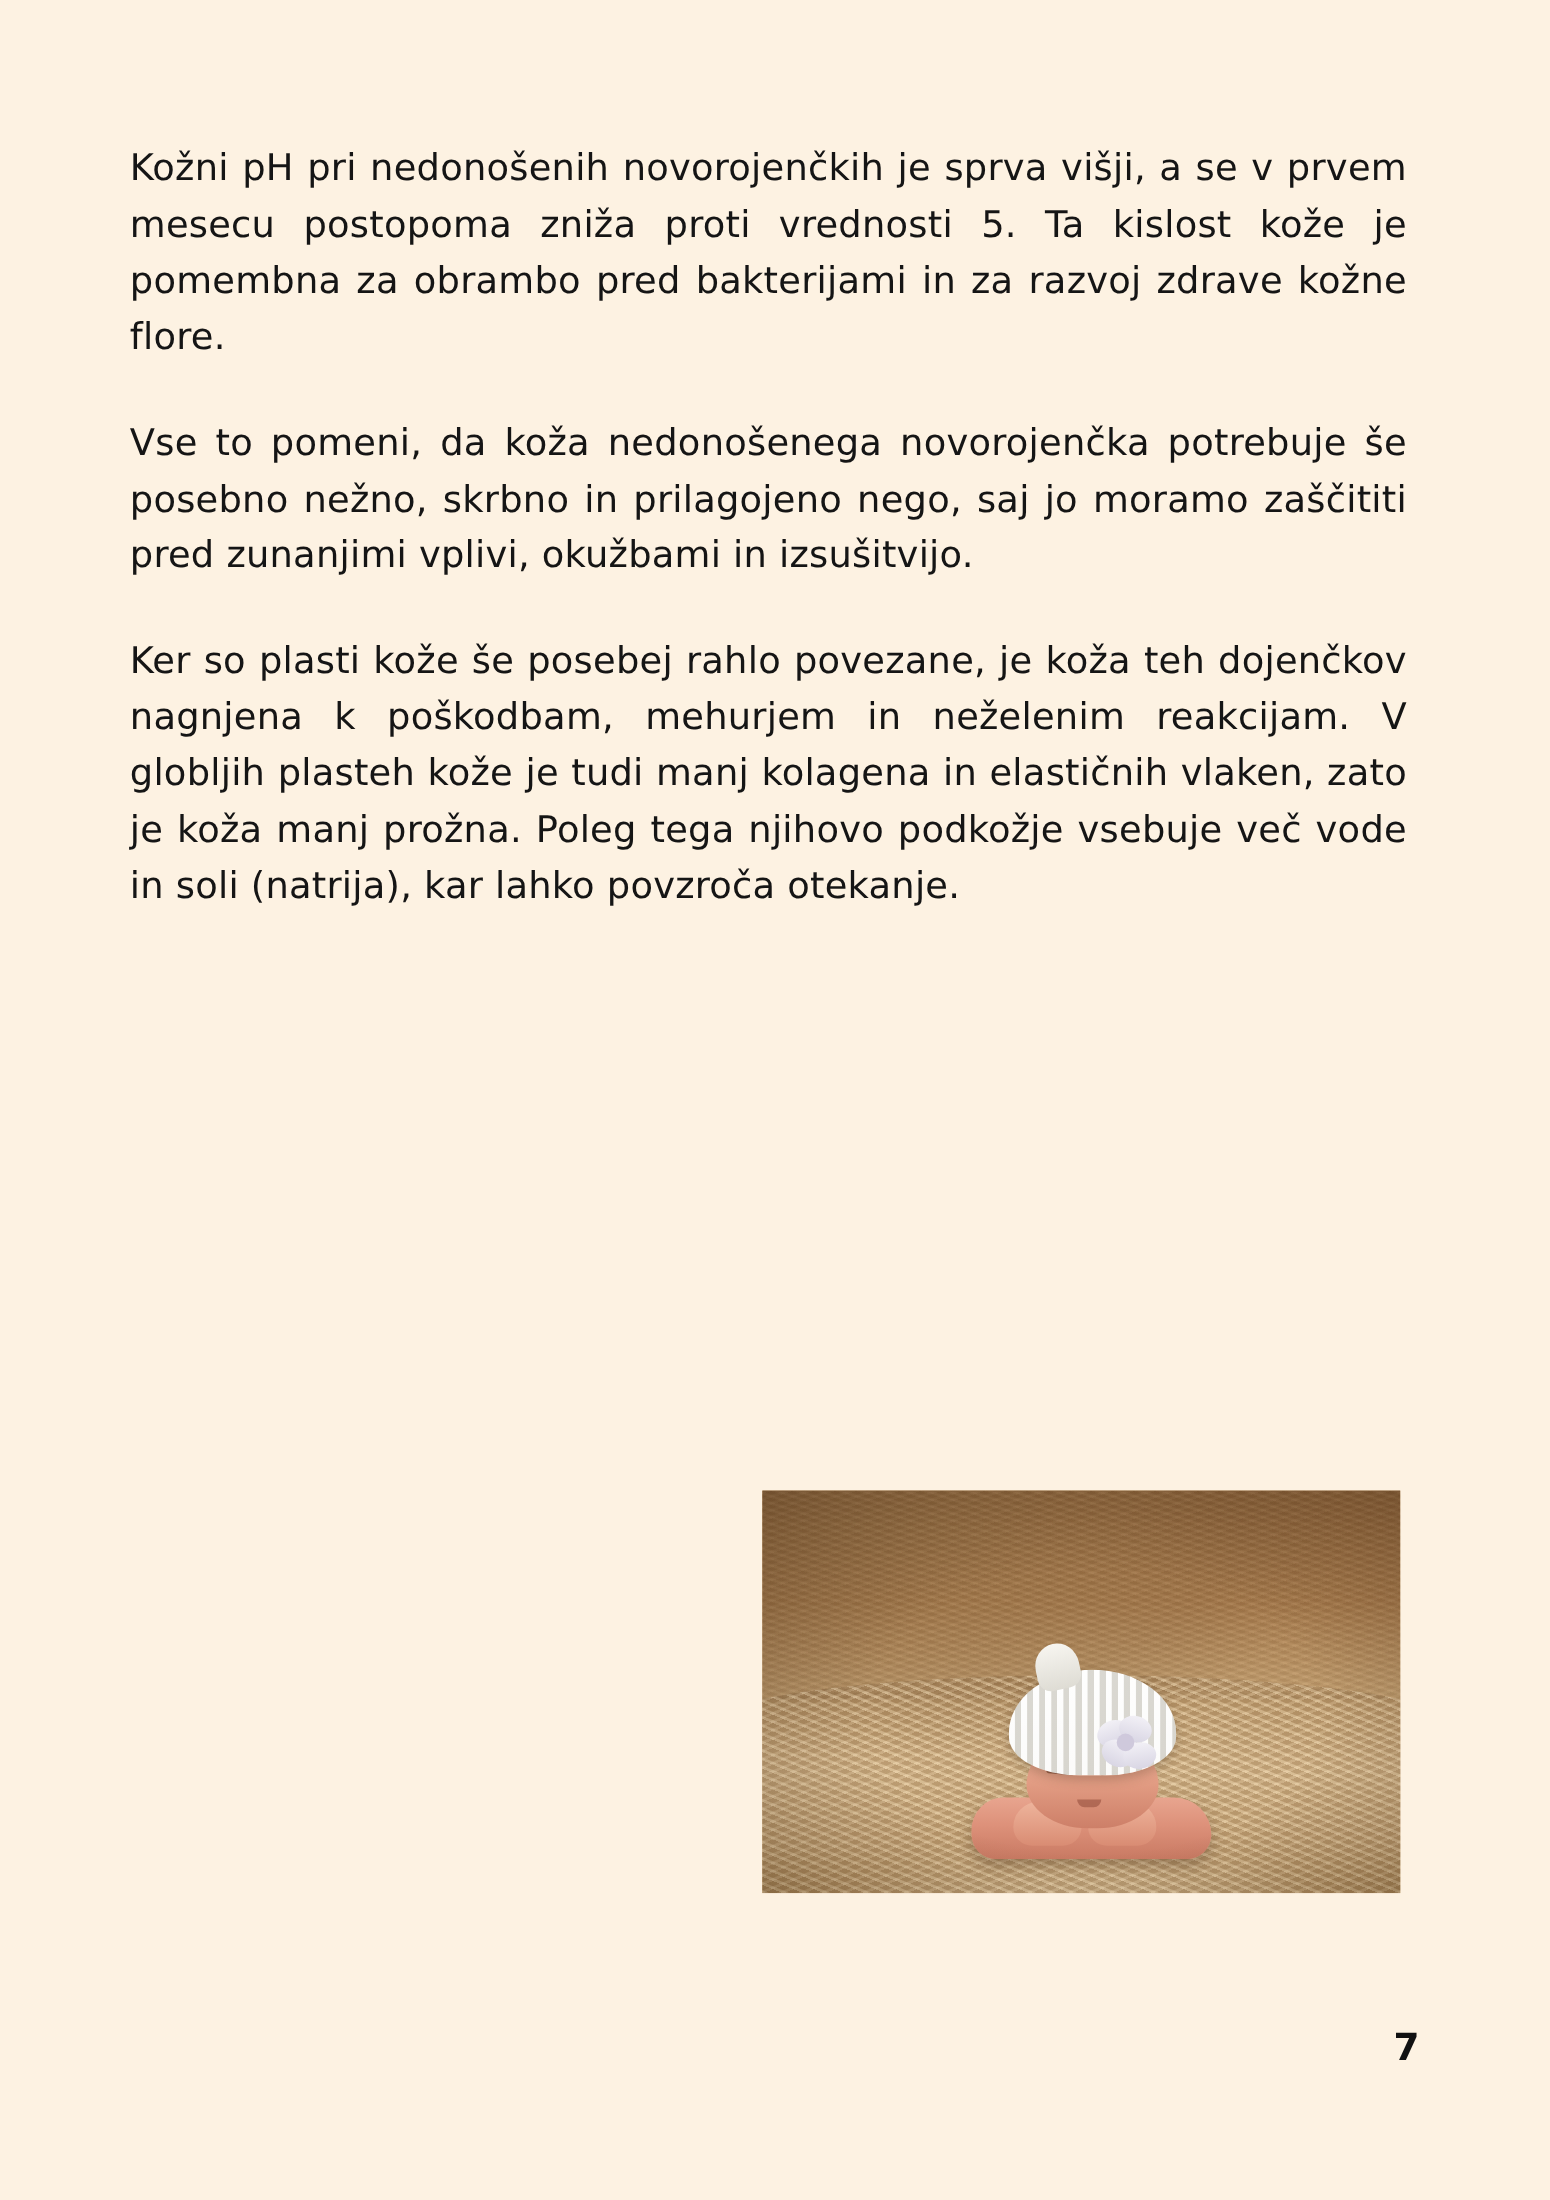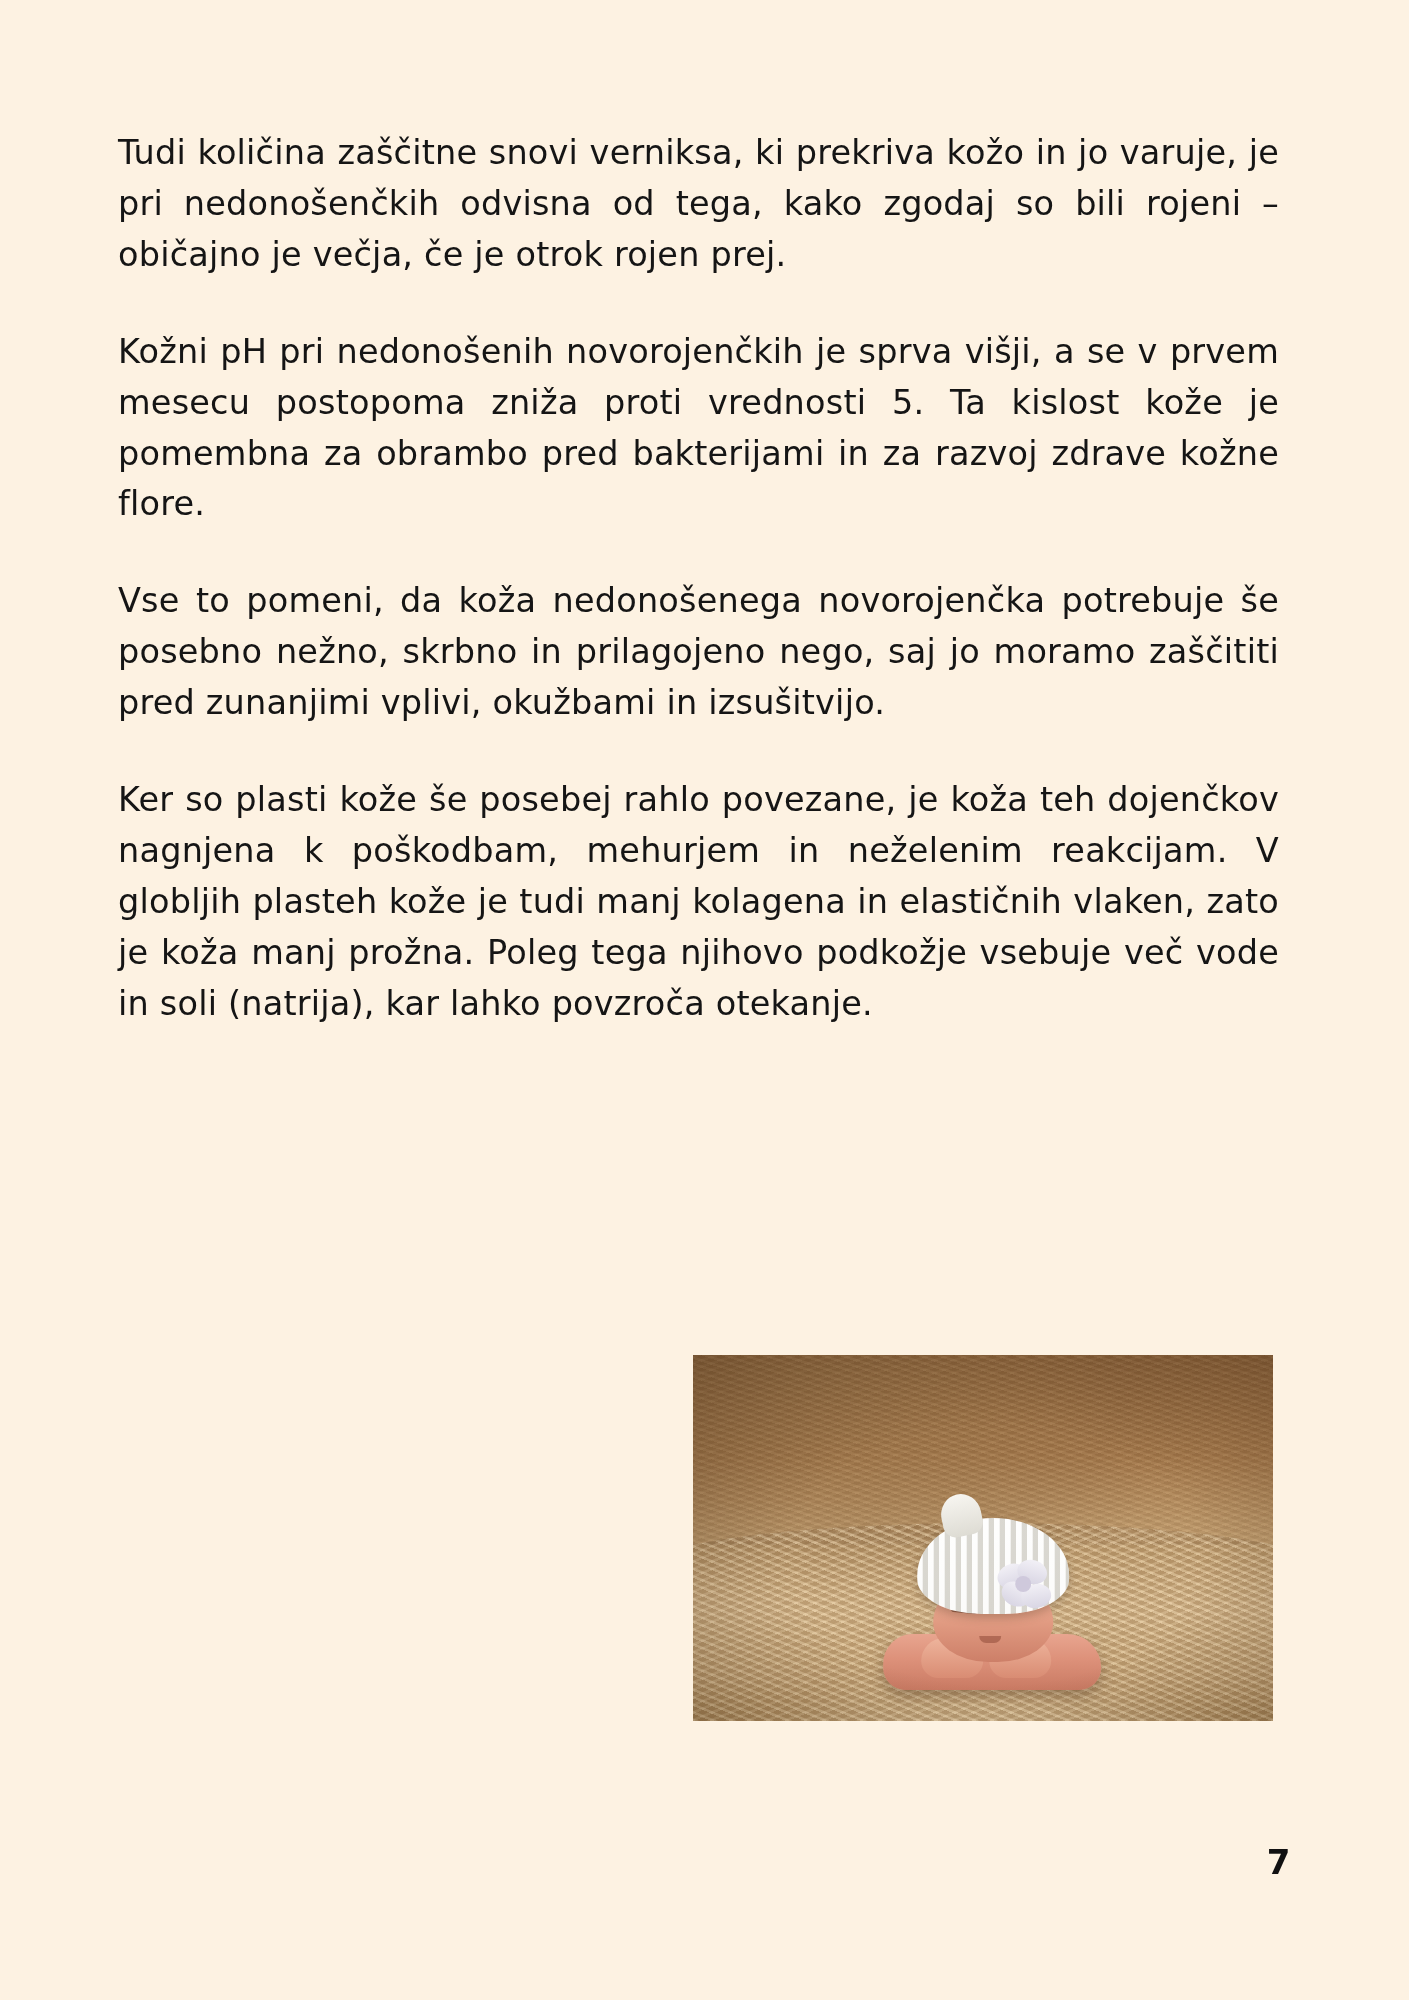--- a/index.html
+++ b/index.html
@@ -204,21 +204,20 @@
     color: #111;
     letter-spacing: 0.5px;
   }
 </style>
 </head>
 <body>
 
 <div class="page">
 
   <div class="content">
-    <p class="para">Tudi količina zaščitne snovi verniksa, ki prekriva kožo in jo varuje, je pri nedonošenčkih odvisna od tega, kako zgodaj so bili rojeni – običajno je večja, če je otrok rojen prej.</p>
     <p class="para">Kožni pH pri nedonošenih novorojenčkih je sprva višji, a se v prvem mesecu postopoma zniža proti vrednosti 5. Ta kislost kože je pomembna za obrambo pred bakterijami in za razvoj zdrave kožne flore.</p>
     <p class="para">Vse to pomeni, da koža nedonošenega novorojenčka potrebuje še posebno nežno, skrbno in prilagojeno nego, saj jo moramo zaščititi pred zunanjimi vplivi, okužbami in izsušitvijo.</p>
     <p class="para">Ker so plasti kože še posebej rahlo povezane, je koža teh dojenčkov nagnjena k poškodbam, mehurjem in neželenim reakcijam. V globljih plasteh kože je tudi manj kolagena in elastičnih vlaken, zato je koža manj prožna. Poleg tega njihovo podkožje vsebuje več vode in soli (natrija), kar lahko povzroča otekanje.</p>
   </div>
 
   <div class="figure-wrap">
     <div class="photo">
       <div class="bg"></div>
       <div class="weave-top"></div>
       <div class="weave"></div>

